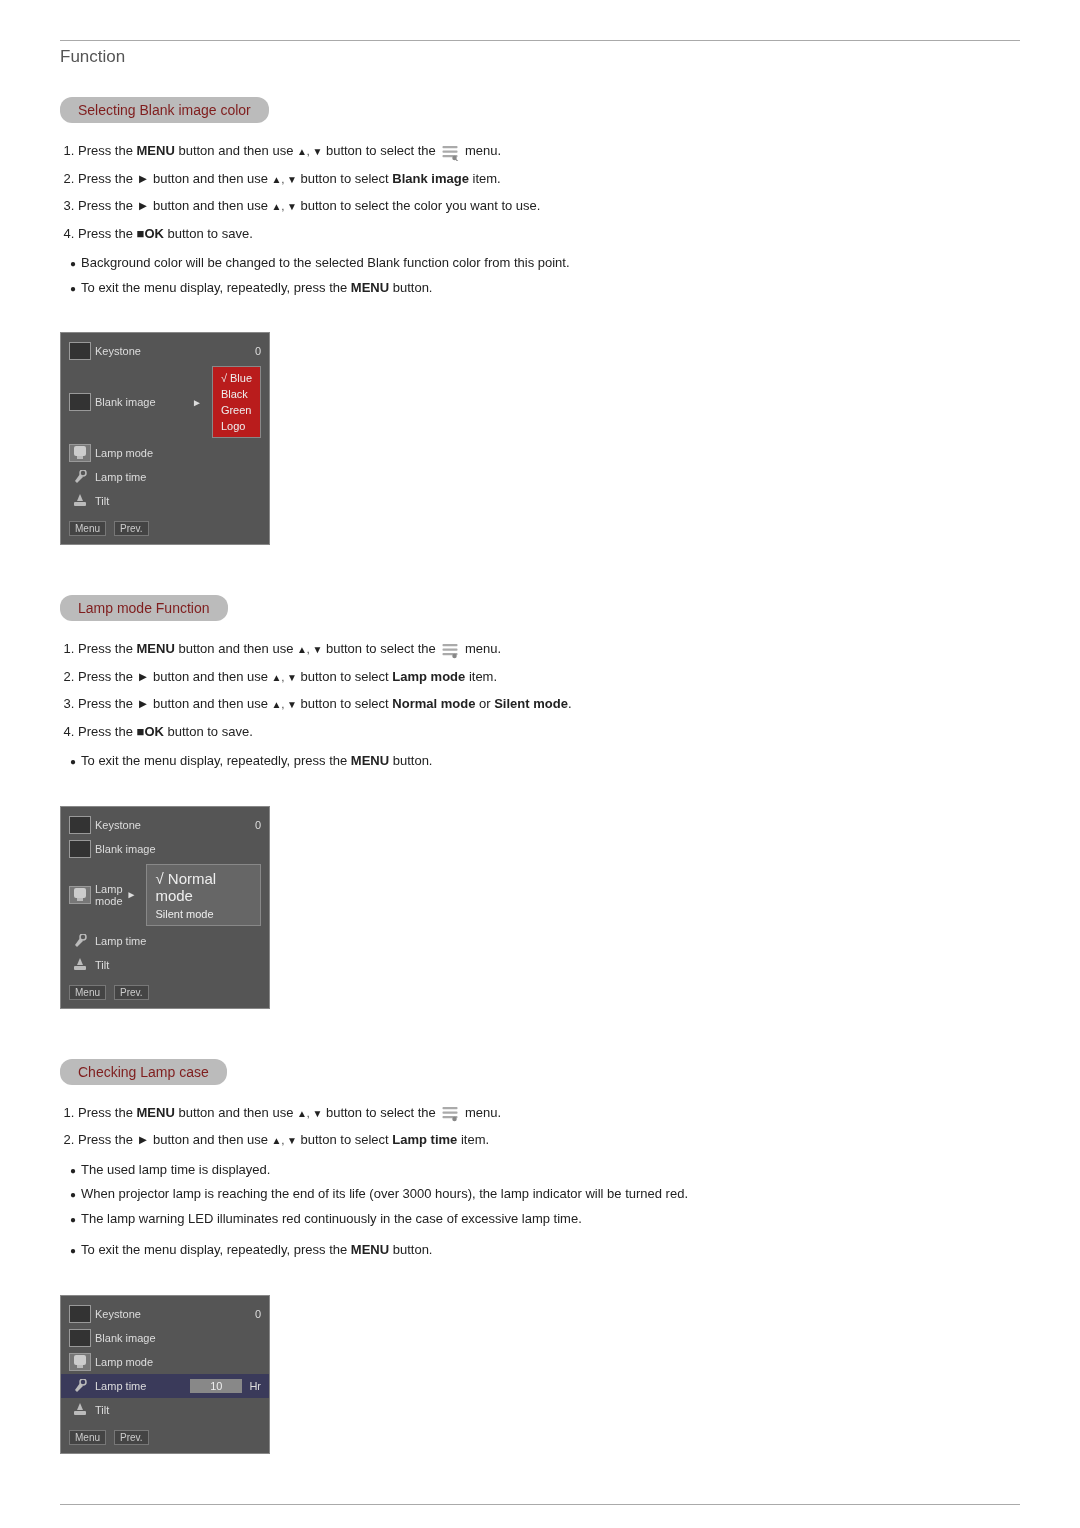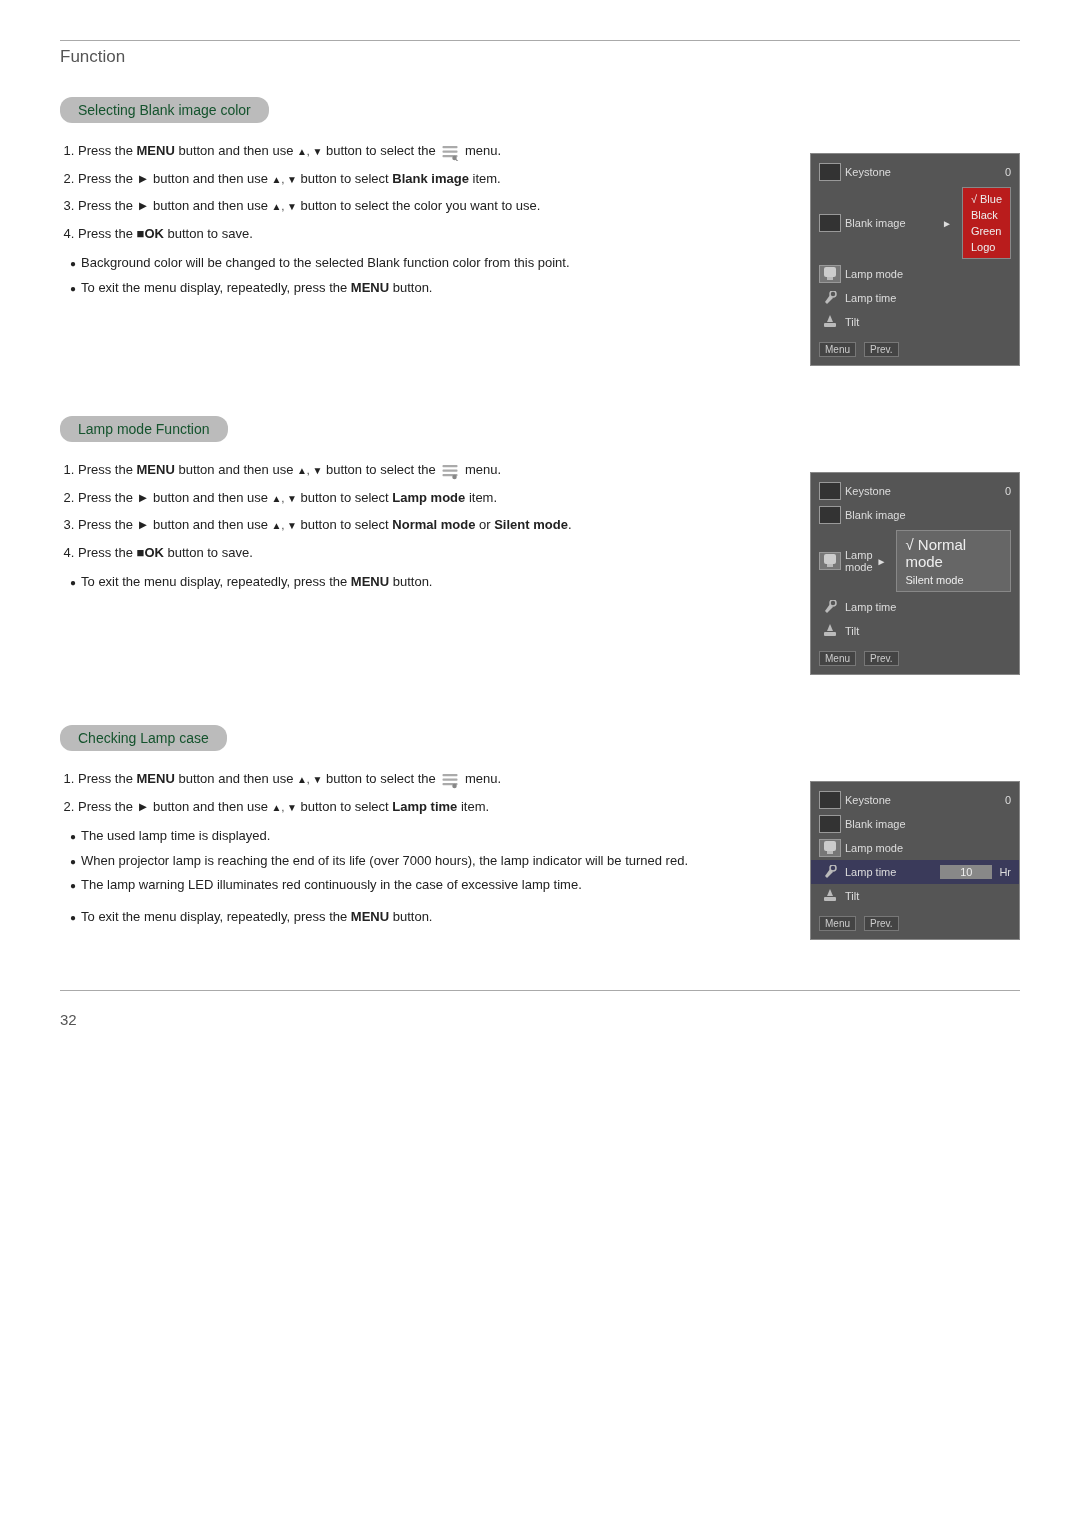--- a/index.html
+++ b/index.html
@@ -37,41 +37,41 @@
 
     .section {
       margin-bottom: 50px;
       position: relative;
       display: flex;
       flex-direction: column;
     }
     .section-header {
       display: inline-block;
       background: #bbb;
-      color: #14532d;
+      color: #7f1d1d;
       font-size: 14px;
       font-weight: normal;
       padding: 5px 18px;
       border-radius: 12px;
       margin-bottom: 18px;
       align-self: flex-start;
     }
 
     .content-area {
       display: flex;
-      flex-direction: row;
+      flex-direction: column;
       gap: 30px;
     }
     .instructions {
       flex: 1;
     }
     .menu-screenshot {
       width: 210px;
       flex-shrink: 0;
-      margin-top: 12px;
+      margin-top: 0;
     }
 
     ol {
       padding-left: 18px;
       margin-bottom: 10px;
     }
     ol li {
       margin-bottom: 8px;
       line-height: 1.5;
     }
@@ -366,21 +366,21 @@
               <circle cx="18" cy="20" r="3" fill="#888"></circle>
             </svg>
             menu.
           </li>
           <li>
             Press the ► button and then use <span class="tri">▲, ▼</span> button to select <b>Lamp time</b> item.
           </li>
         </ol>
         <ul class="bullets note-indent">
           <li>The used lamp time is displayed.</li>
-          <li>When projector lamp is reaching the end of its life (over 7000 hours), the lamp indicator will be turned red.</li>
+          <li>When projector lamp is reaching the end of its life (over 3000 hours), the lamp indicator will be turned red.</li>
           <li>The lamp warning LED illuminates red continuously in the case of excessive lamp time.</li>
         </ul>
         <ul class="single-bullet note-indent" style="margin-top:12px;">
           <li>To exit the menu display, repeatedly, press the <b>MENU</b> button.</li>
         </ul>
       </div>
       <div class="menu-screenshot">
         <div class="menu-box">
           <div class="menu-row">
             <div class="menu-icon dark"></div>

